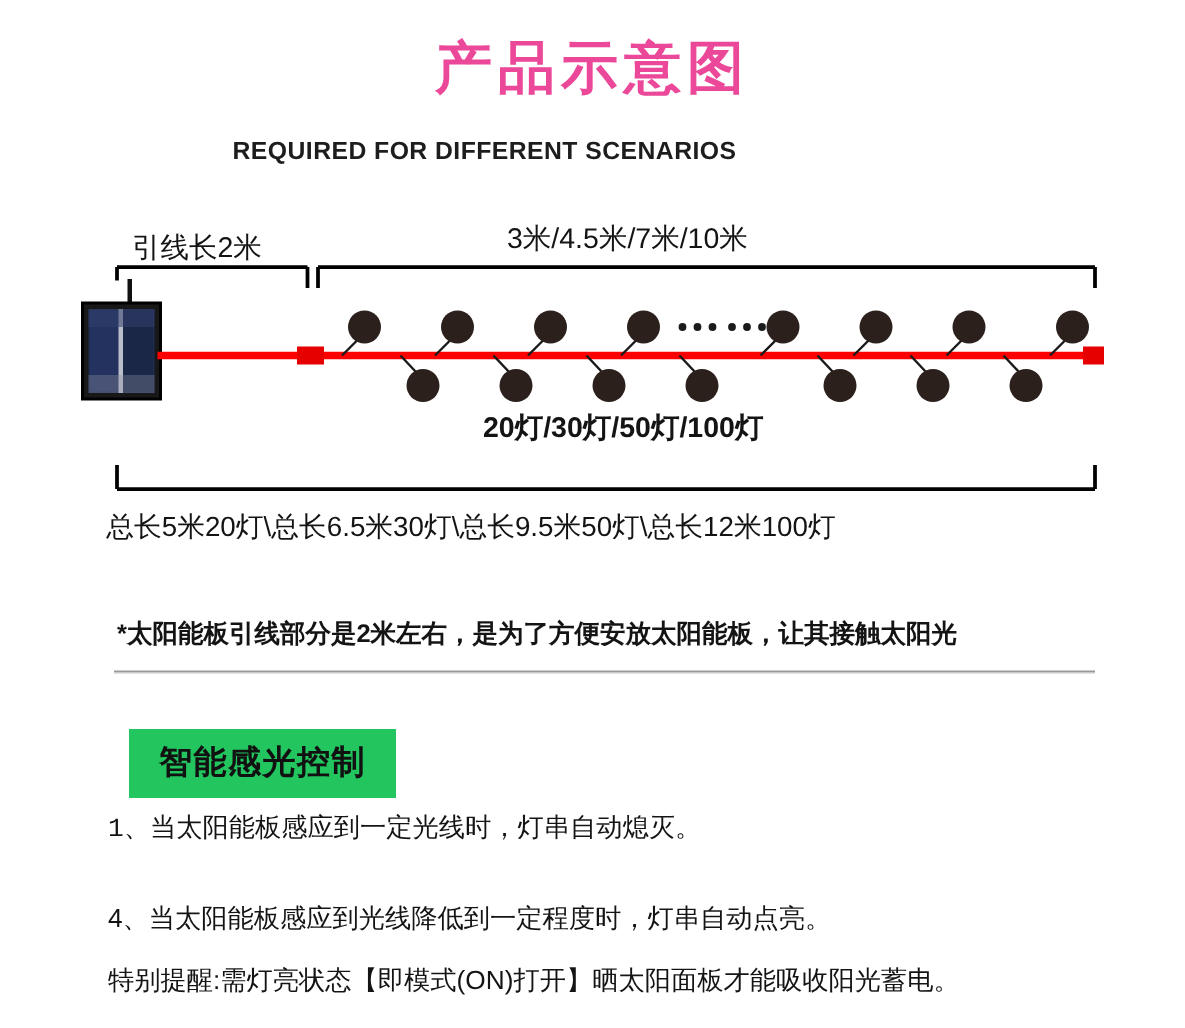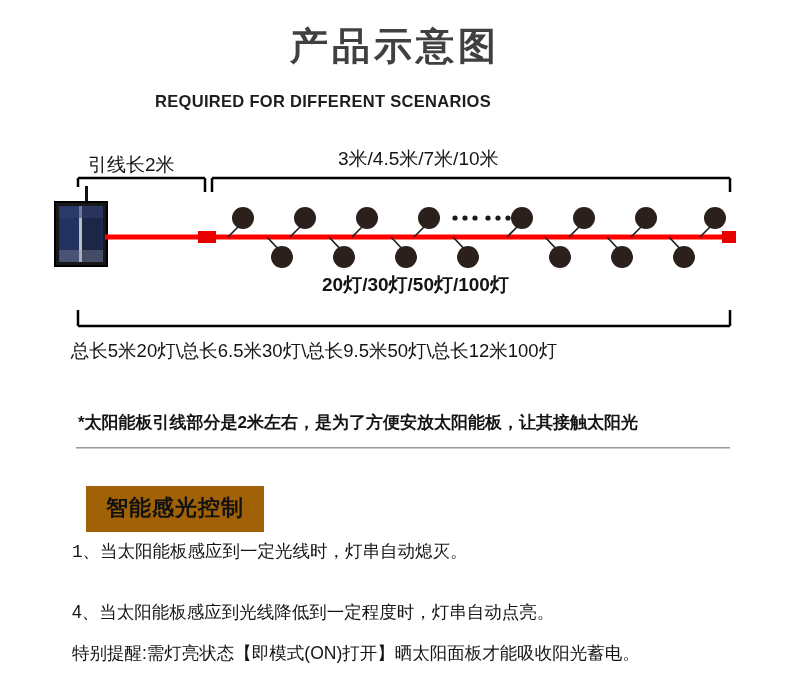--- a/index.html
+++ b/index.html
@@ -19,21 +19,21 @@
   
   .page-title {
     position: absolute;
     top: 26px;
     left: 0;
     width: 790px;
     text-align: center;
     font-size: 38px;
     font-weight: bold;
     letter-spacing: 4px;
-    color: #404040;
+    color: #ec4899;
     line-height: 1.1;
   }
   .page-subtitle {
     position: absolute;
     top: 92px;
     left: 0;
     width: 646px;
     text-align: center;
     font-size: 16.5px;
     font-weight: bold;
@@ -90,21 +90,21 @@
     height: 2px;
     background: linear-gradient(to bottom, #9a9a9a 0 1px, #c9c9c9 1px 2px);
   }
 
   
   .badge {
     position: absolute;
     top: 486px;
     left: 86px;
     padding: 7px 20px 9px 20px;
-    background: #a16207;
+    background: #22c55e;
     font-size: 22px;
     font-weight: bold;
     letter-spacing: 1px;
     color: #111111;
   }
   .bullet {
     position: absolute;
     left: 72px;
     font-size: 17.5px;
     color: #141414;

